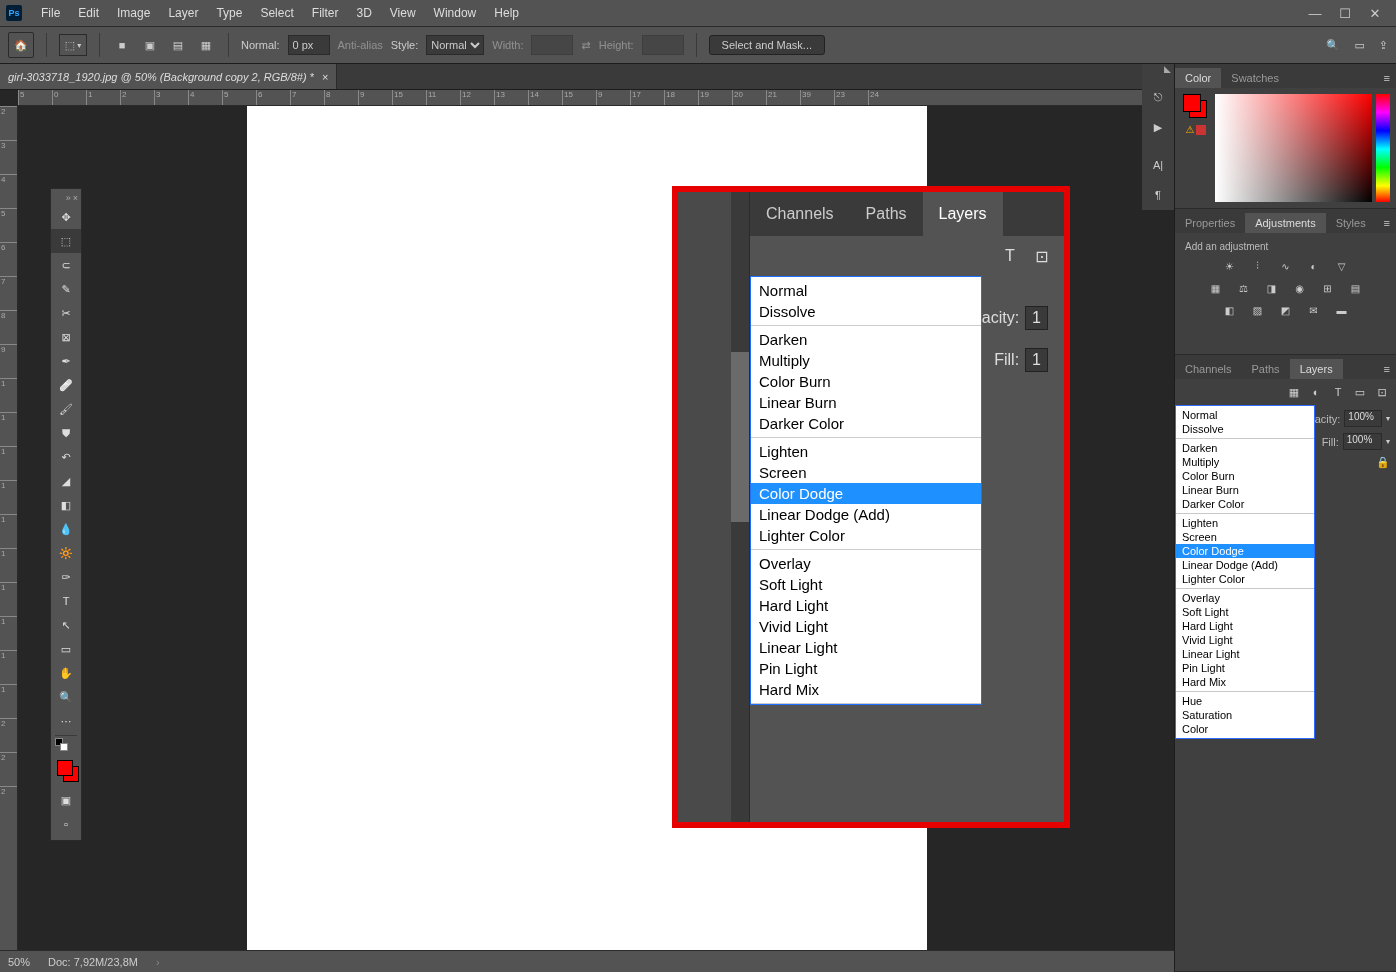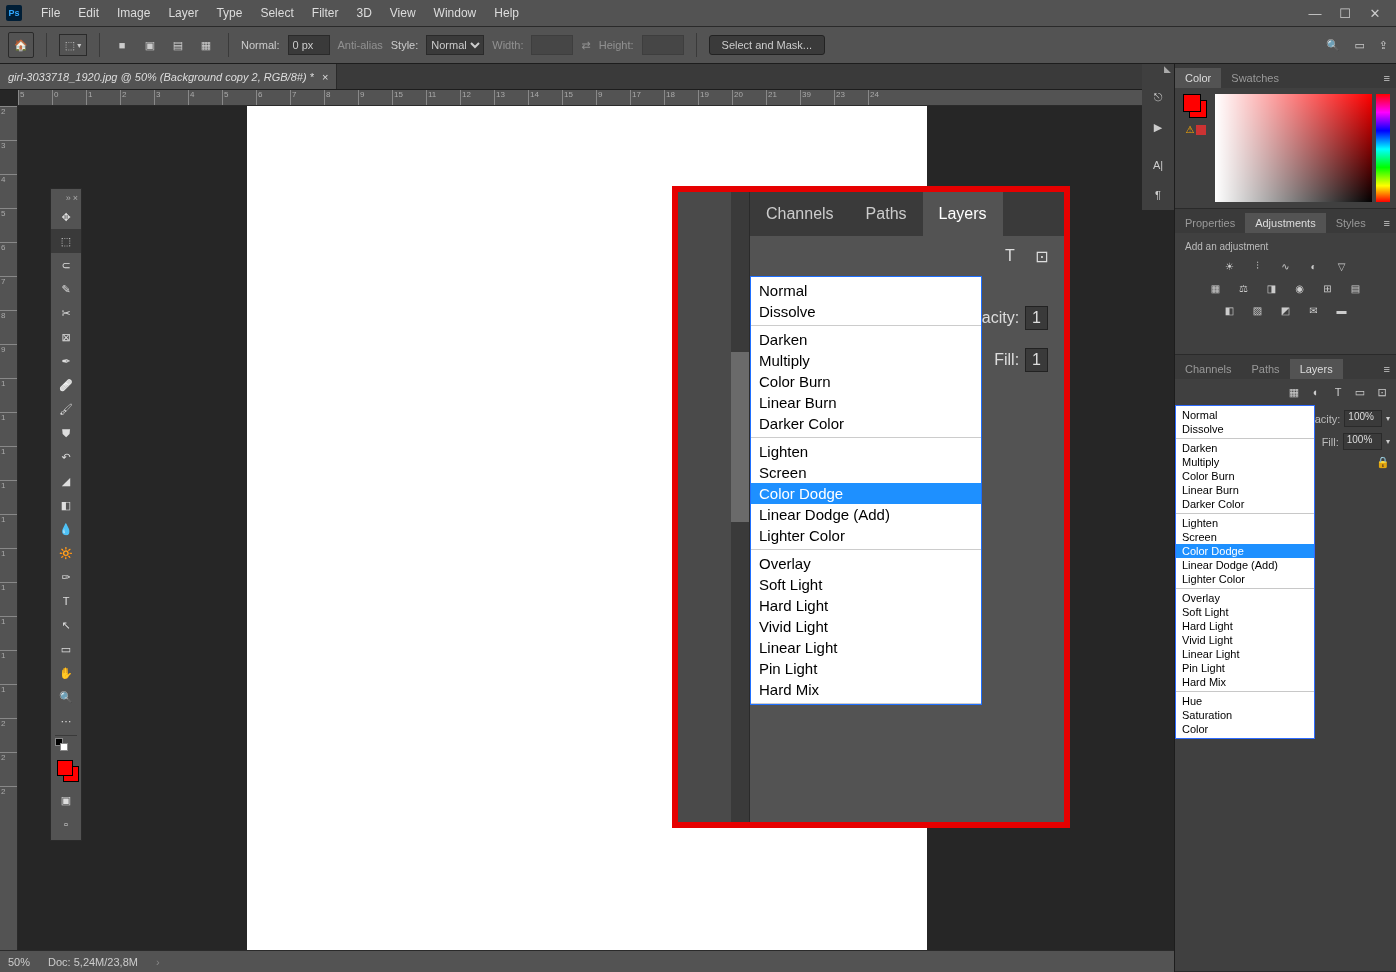--- a/index.html
+++ b/index.html
@@ -432,15 +432,15 @@
       <div class="zoomed-row" style="position:absolute;right:6px;top:150px;">
         <span>Fill:</span>
         <span class="field">1</span>
       </div>
     </div>
   </div>
 </div>
 
 <div class="statusbar">
   <span>50%</span>
-  <span>Doc: 5,24M/23,8M</span>
+  <span>Doc: 7,92M/23,8M</span>
   <span class="sb-sep">›</span>
 </div>
 
 </body></html>

